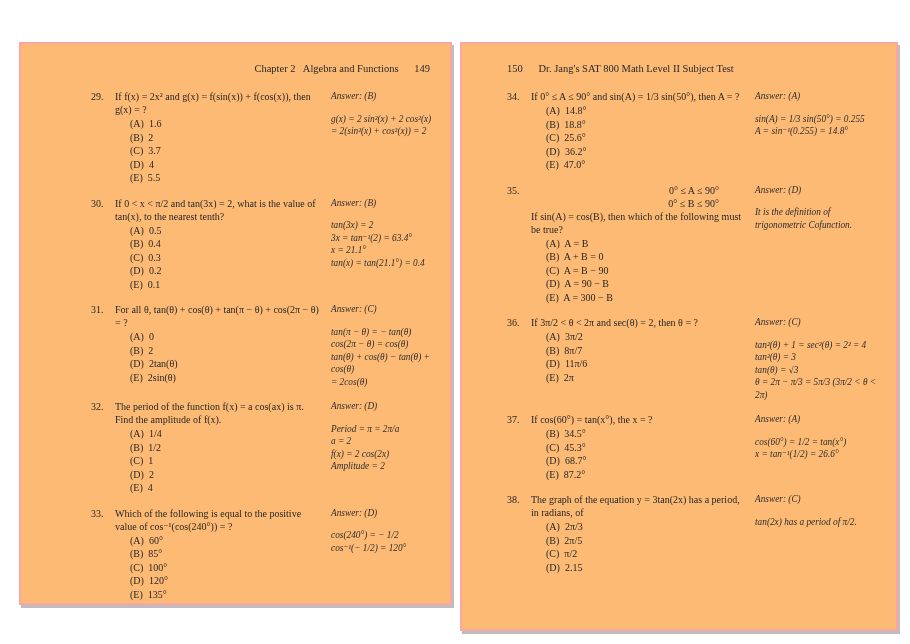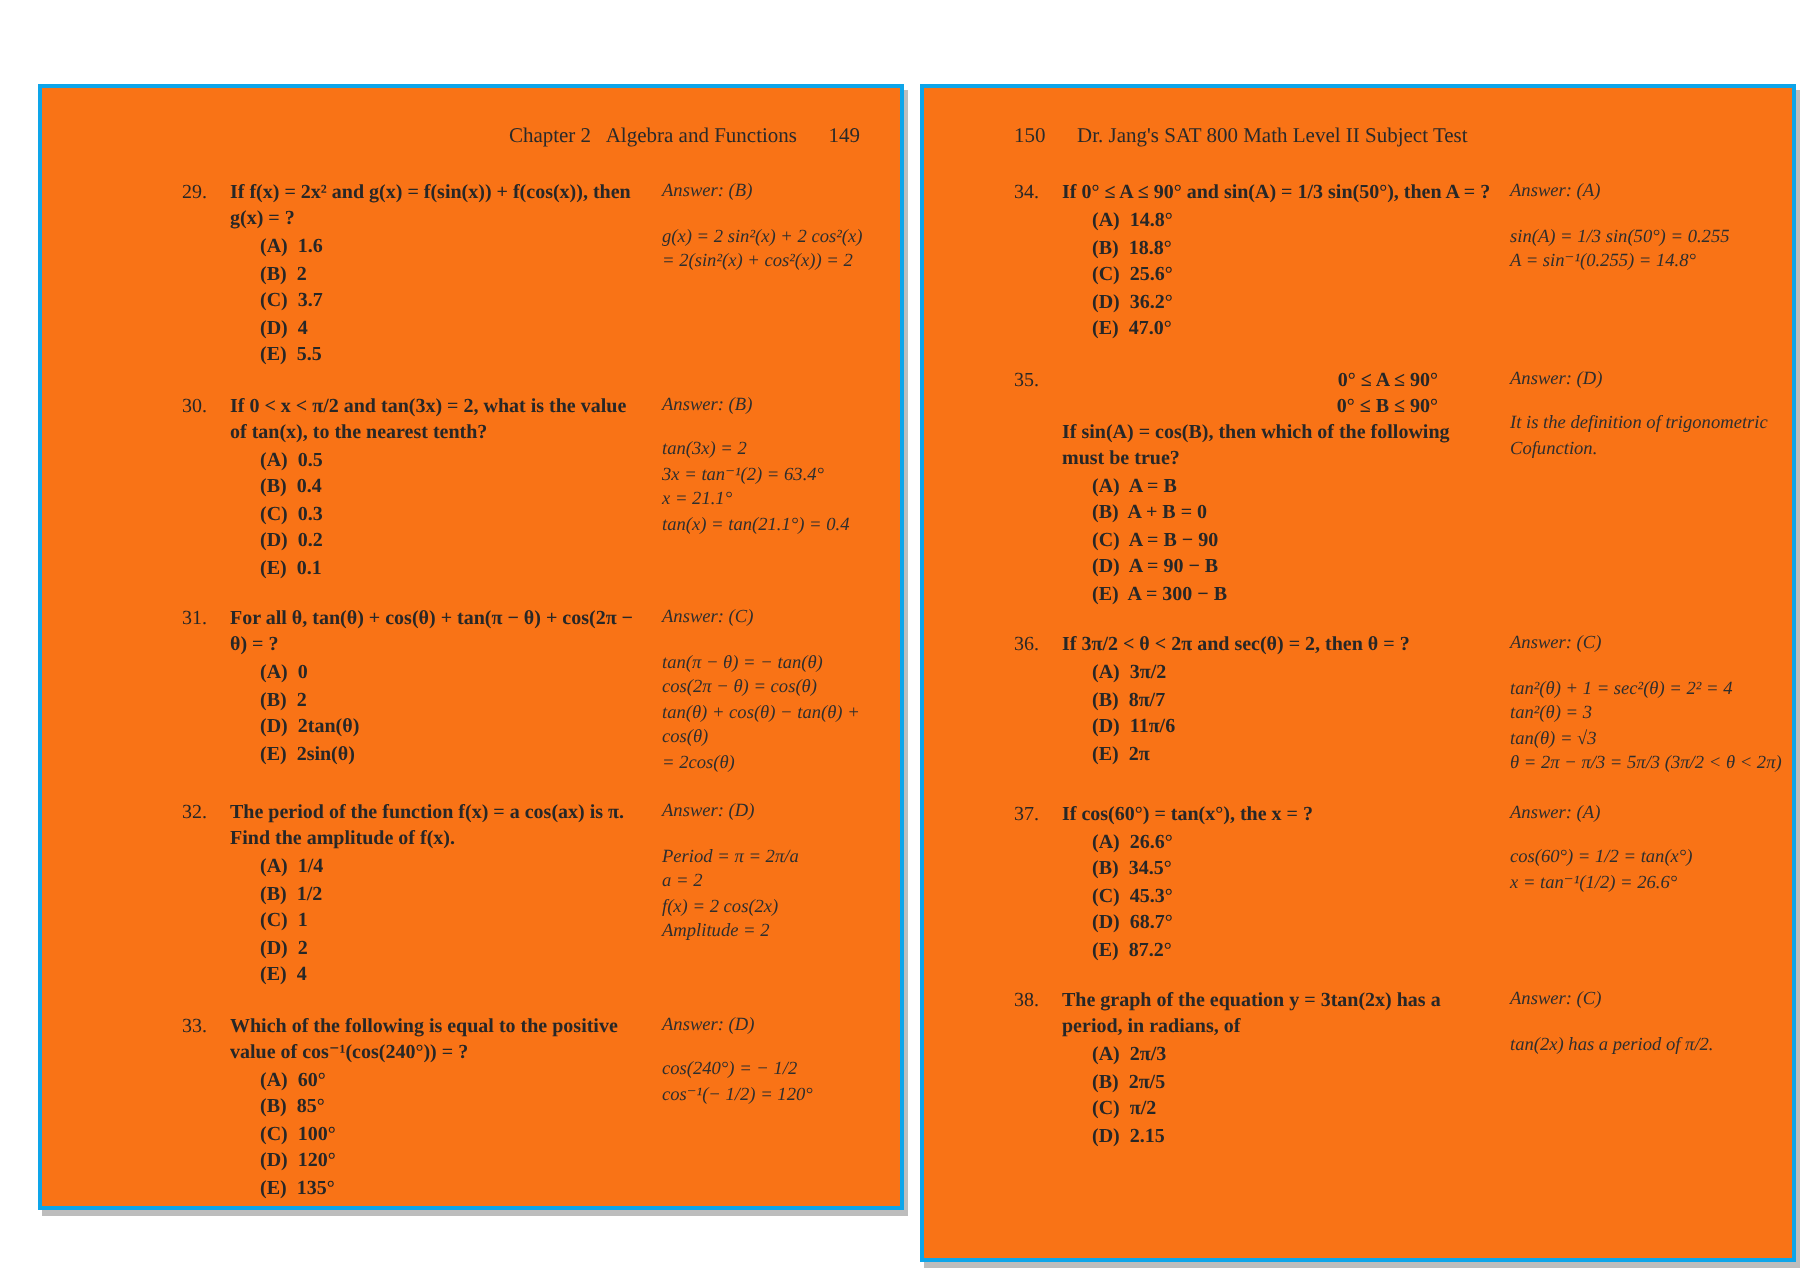--- a/index.html
+++ b/index.html
@@ -2,34 +2,34 @@
 <html><head>
 <meta charset="utf-8">
 <style>
   html,body { margin:0; padding:0; background:#ffffff; }
   .canvas {
     position:relative; width:910px; height:644px; background:#ffffff;
     font-family:"Liberation Serif","DejaVu Serif",serif; color:#222;
     overflow:hidden;
   }
   .page {
-    position:absolute; background:#f97316; box-sizing:border-box;
-    border:2px solid #0ea5e9; box-shadow:2px 3px 0 #bdbdbd;
+    position:absolute; background:#fdba74; box-sizing:border-box;
+    border:2px solid #fca5a5; box-shadow:2px 3px 0 #bdbdbd;
   }
   .page-left  { left:19px;  top:42px; width:433px; height:563px; }
   .page-right { left:460px; top:42px; width:438px; height:589px; }
   .inner-left  { padding:18px 10px 0 70px; }
-  .inner-right { padding:18px 4px 0 45px; }
+  .inner-right { padding:18px 16px 0 45px; }
   .hdr { font-size:10.5px; line-height:13px; white-space:pre; color:#2a2a2a; margin-bottom:15px; }
   .hdr-r { text-align:right; padding-right:10px; }
   .q { display:flex; margin-bottom:12px; font-size:10px; line-height:13px; color:#272727; }
   .q-left  { display:flex; width:232px; flex-shrink:0; }
   .page-right .q-left { width:240px; }
   .q-num { width:24px; flex-shrink:0; }
-  .q-content { flex:1;font-weight:bold; }
+  .q-content { flex:1; }
   .pre-lines { text-align:right; padding-right:28px; }
   .choices { margin-left:15px; margin-top:1px; }
   .choice { white-space:pre-wrap; line-height:13.5px; }
   .q-right { flex:1; padding-left:8px; font-style:italic; font-size:9.3px; line-height:12.5px; color:#2e2e2e; }
   .ans { margin-bottom:10px; }
   .sol-line { white-space:normal; }
 </style>
 </head>
 <body>
 
@@ -238,21 +238,20 @@
           </div>
         </div>
       </div>
 
       <div class="q">
         <div class="q-left">
           <div class="q-num">37.</div>
           <div class="q-content">
             <div class="q-stem">If cos(60°) = tan(x°), the x = ?</div>
             <div class="choices">
-              <div class="choice">(A)  26.6°</div>
               <div class="choice">(B)  34.5°</div>
               <div class="choice">(C)  45.3°</div>
               <div class="choice">(D)  68.7°</div>
               <div class="choice">(E)  87.2°</div>
             </div>
           </div>
         </div>
         <div class="q-right">
           <div class="ans">Answer: (A)</div>
           <div class="sol">

